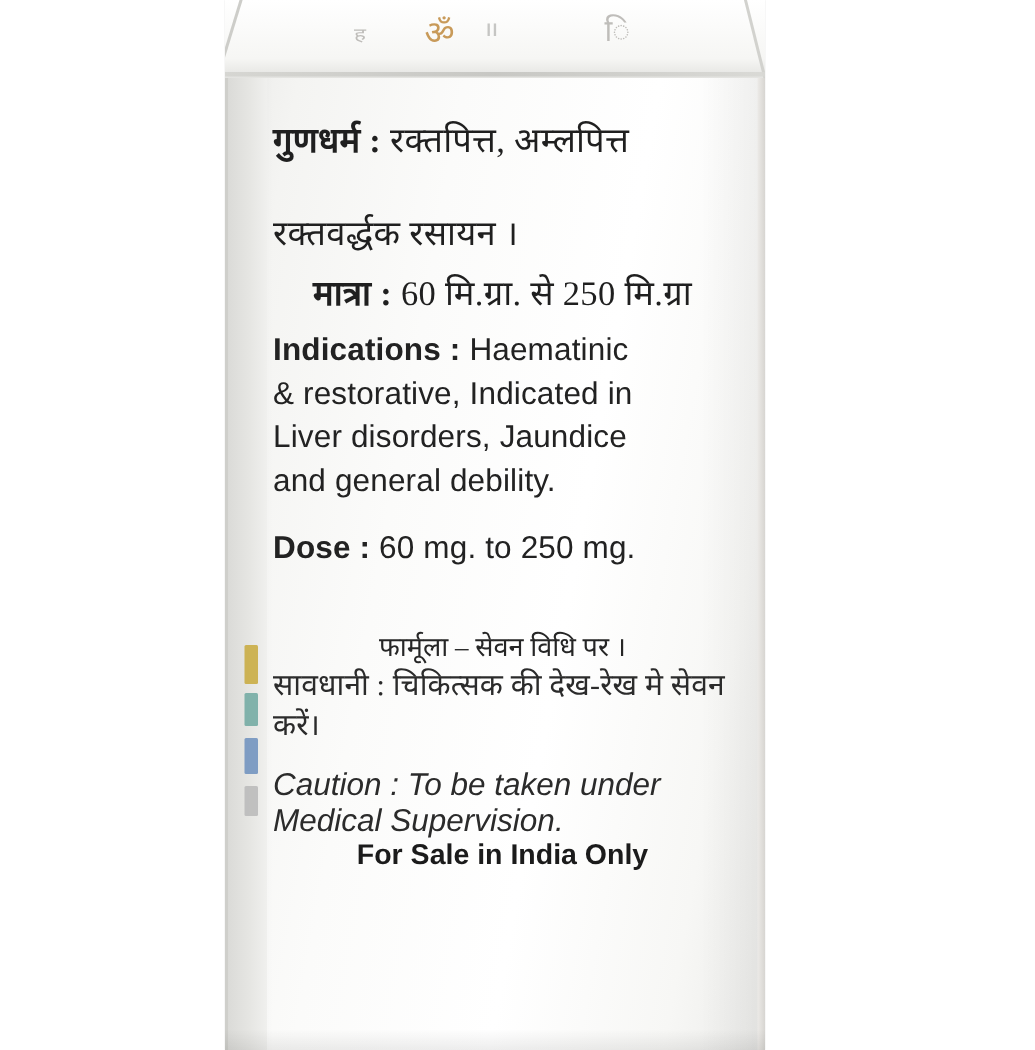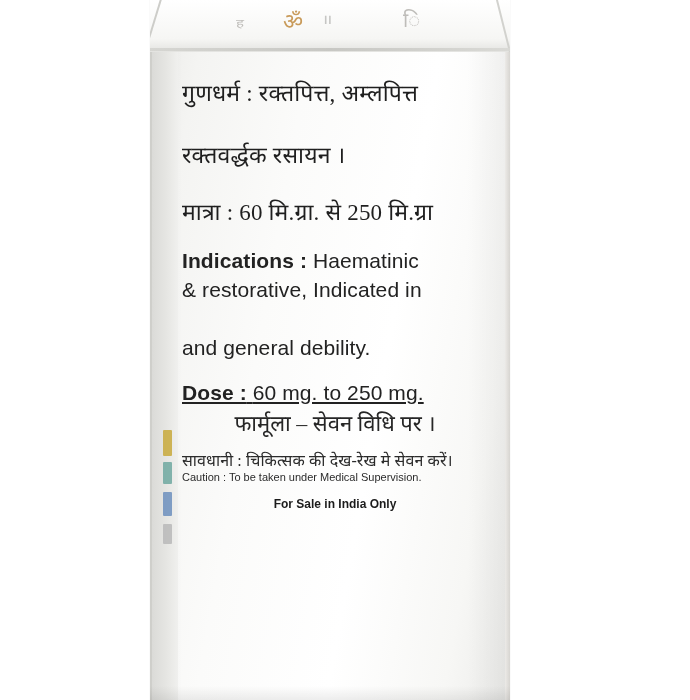--- a/index.html
+++ b/index.html
@@ -152,66 +152,67 @@
   .hindi {
     font-family: "Liberation Serif", serif;
     color: #1f1f1f;
   }
   .hindi-block {
     font-size: 23px;
     line-height: 31px;
     letter-spacing: 0.2px;
   }
   .hindi-block .lead {
-    font-weight: normal;
+    font-weight: bold;
   }
   .hindi-block + .hindi-block {
-    margin-top: 26px;
+    margin-top: 9px;
+    text-align: center;
   }
 
   .eng-block {
     font-family: "Liberation Sans", sans-serif;
     font-size: 21px;
     line-height: 29px;
     color: #222222;
-    margin-top: 18px;
+    margin-top: 8px;
     letter-spacing: 0.1px;
   }
   .eng-block .lead {
     font-weight: bold;
   }
   .eng-block.dose {
     margin-top: 16px;
-    text-decoration: underline;
   }
 
   .formula-line {
-    text-align: center;
-    font-family: "Liberation Serif", serif;
-    font-size: 22px;
+    margin-top: 38px;
+    text-align: center;
+    font-family: "Liberation Serif", serif;
+    font-size: 18px;
     color: #262626;
   }
   .caution-hi {
-    margin-top: 12px;
-    font-family: "Liberation Serif", serif;
-    font-size: 16px;
+    margin-top: 0;
+    font-family: "Liberation Serif", serif;
+    font-size: 20px;
     color: #2b2b2b;
     letter-spacing: 0.1px;
   }
   .caution-en {
-    margin-top: 0;
-    font-family: "Liberation Sans", sans-serif;
-    font-size: 11px;
+    margin-top: 16px;
+    font-family: "Liberation Sans", sans-serif;
+    font-size: 21px;
     color: #2b2b2b;
+    font-style: italic;
   }
   .sale-line {
-    margin-top: 14px;
-    text-align: center;
-    font-family: "Liberation Sans", sans-serif;
-    font-size: 12px;
+    text-align: center;
+    font-family: "Liberation Sans", sans-serif;
+    font-size: 19px;
     font-weight: bold;
     color: #1b1b1b;
   }
 
   
   .bottom-fold {
     position: absolute;
     left: 150px;
     top: 686px;
     width: 360px;
@@ -255,21 +256,21 @@
 
     <div class="hindi hindi-block">
       <span class="lead">मात्रा :</span>
       <span>60 मि.ग्रा. से 250 मि.ग्रा</span><br>
     </div>
 
     <div class="eng-block">
       <span class="lead">Indications :</span>
       <span>Haematinic</span><br>
       <span>&amp; restorative, Indicated in</span><br>
-      <br>
+      <span>Liver disorders, Jaundice</span><br>
       <span>and general debility.</span>
     </div>
 
     <div class="eng-block dose">
       <span class="lead">Dose :</span>
       <span>60 mg. to 250 mg.</span><br>
     </div>
 
     <div class="formula-line">फार्मूला – सेवन विधि पर ।</div>
     <div class="caution-hi">सावधानी : चिकित्सक की देख-रेख मे सेवन करें।</div>

